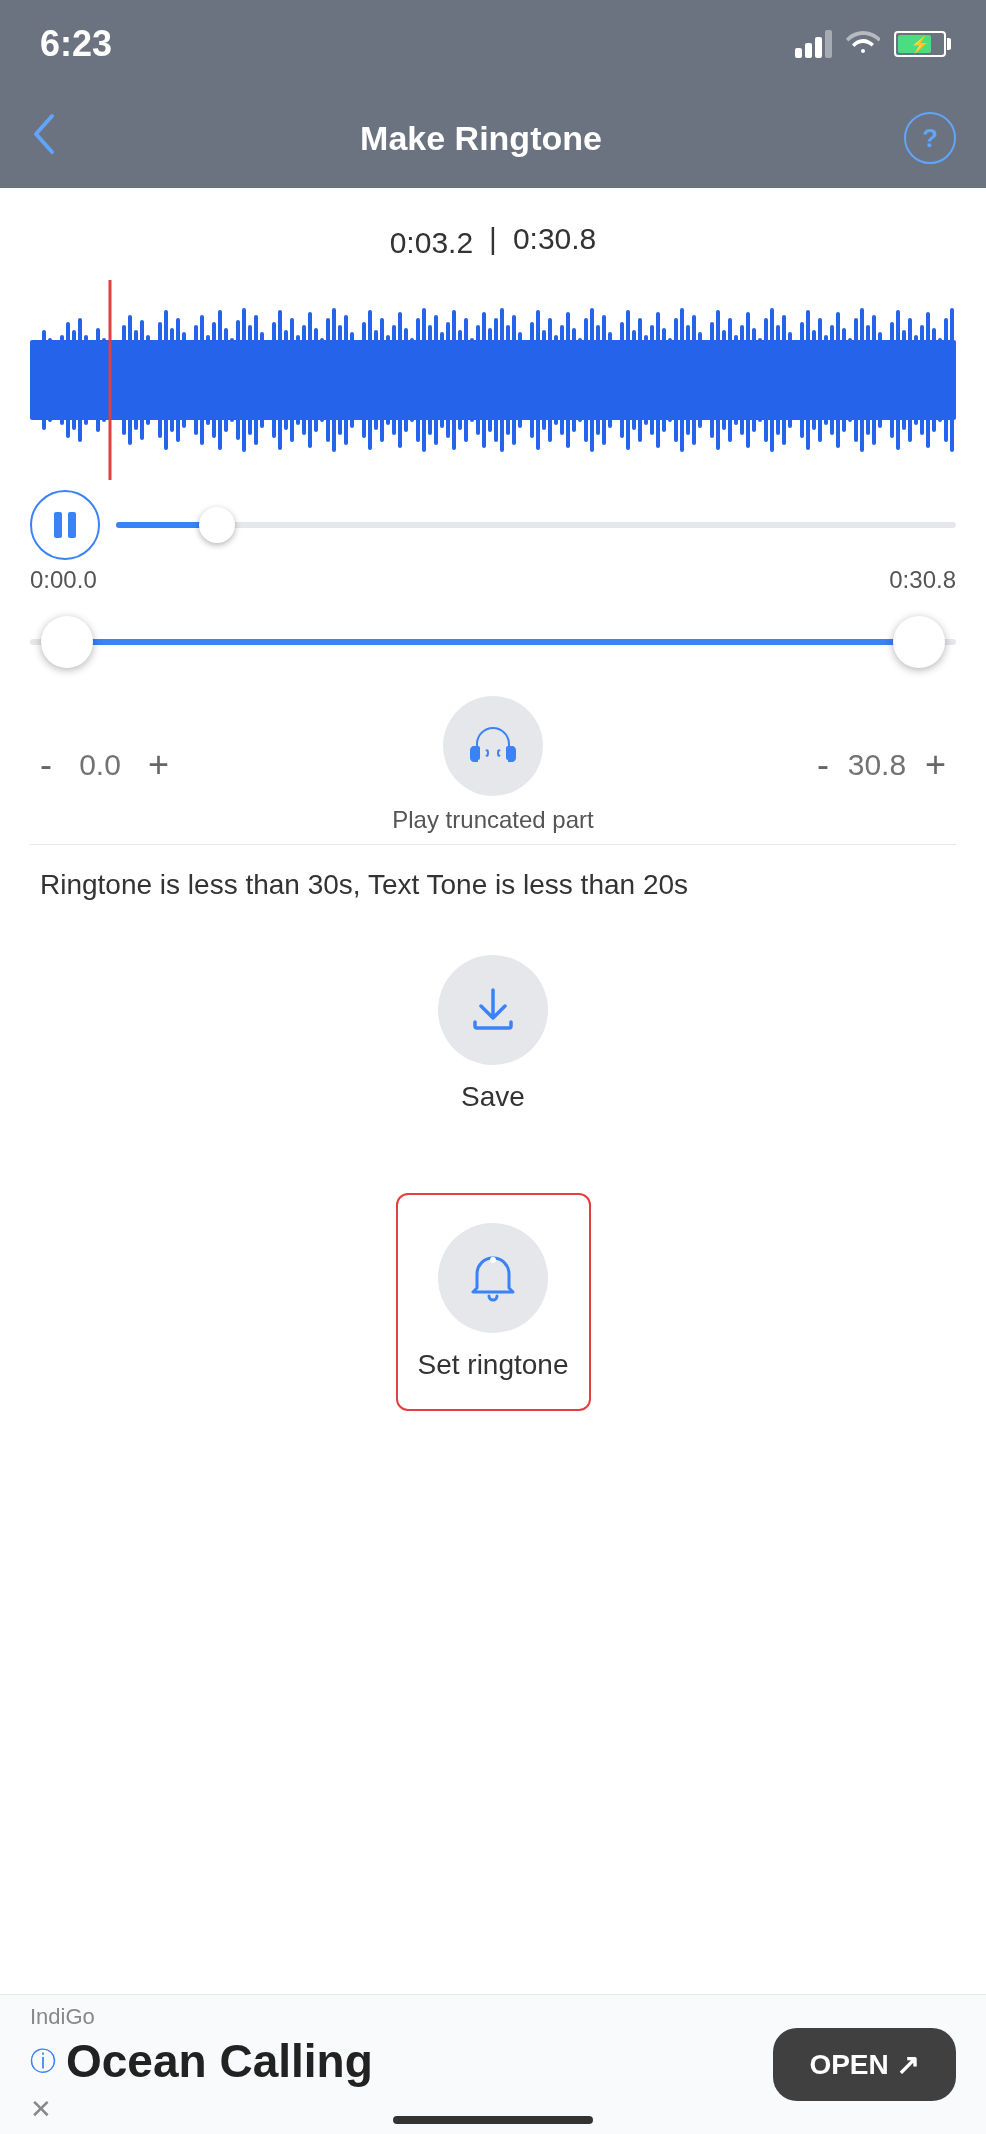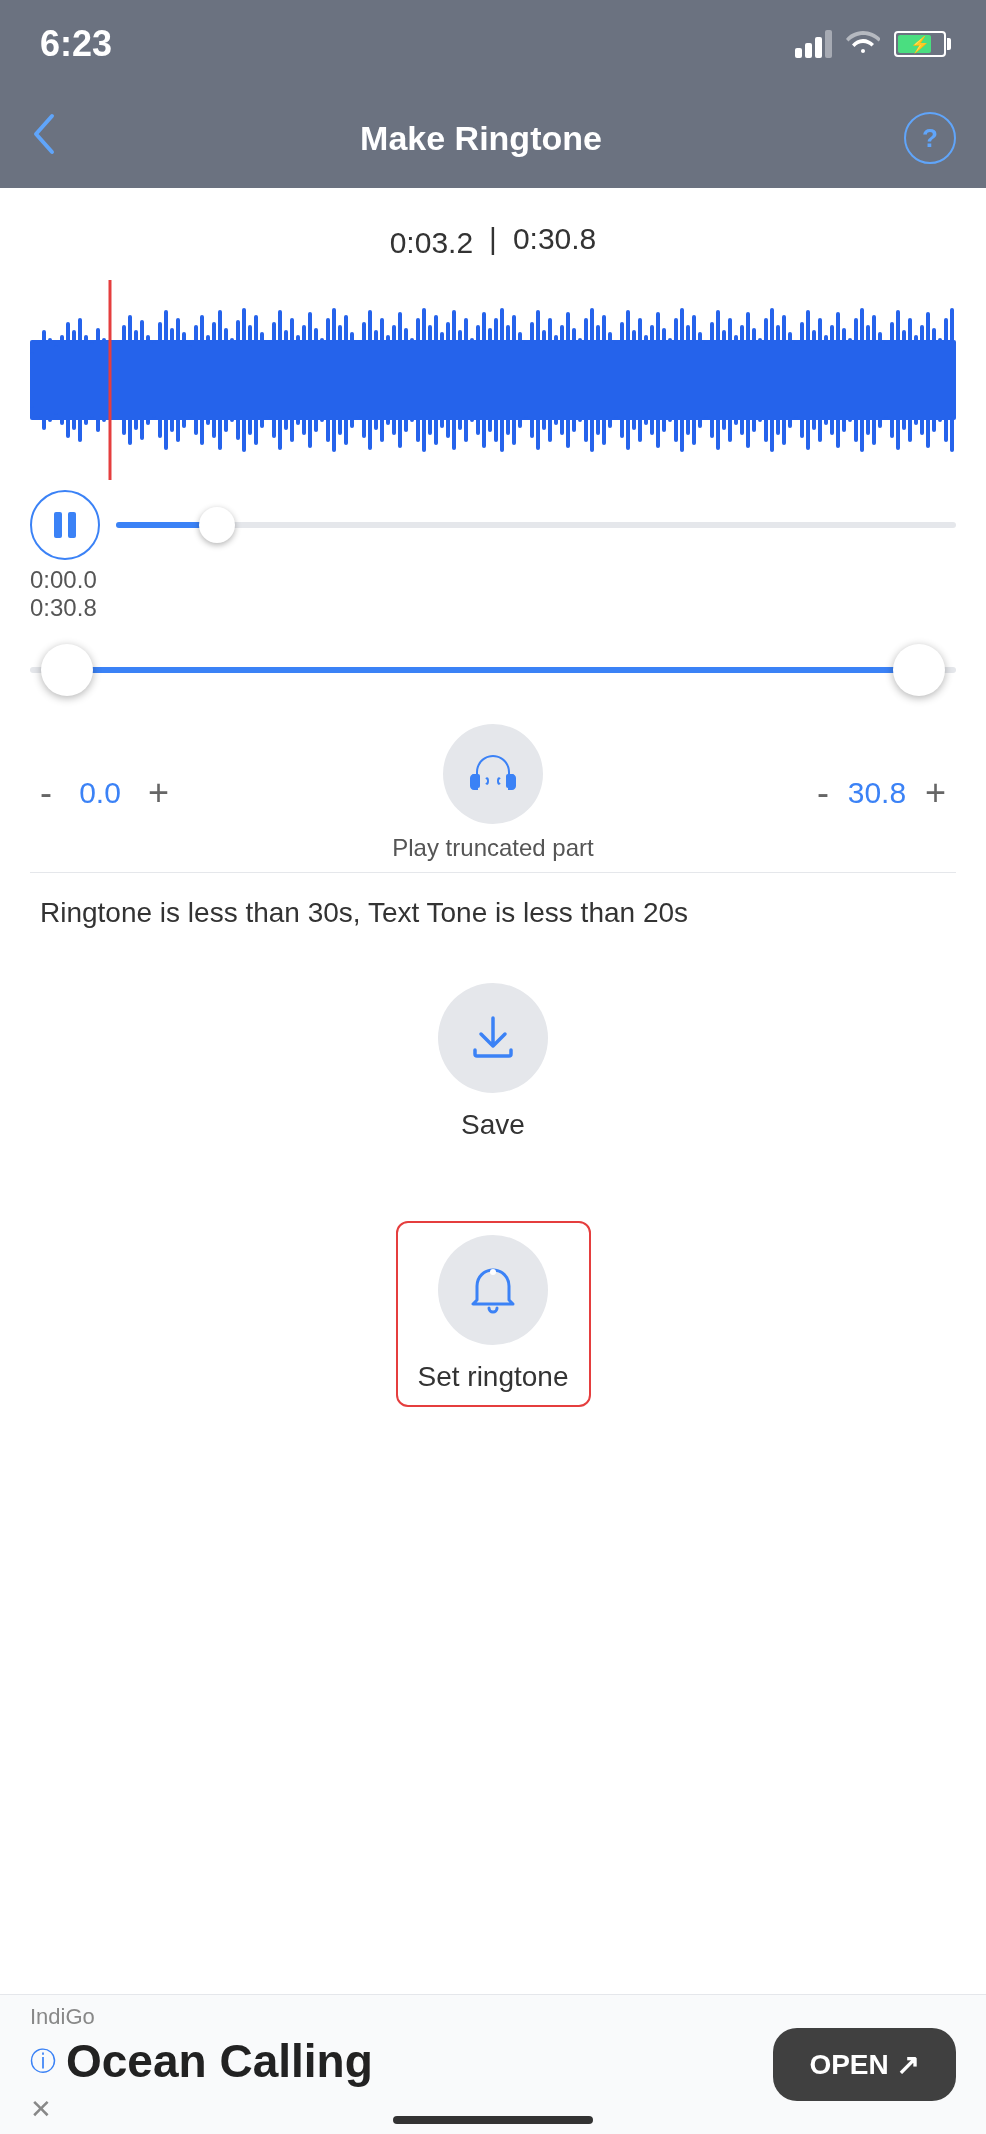--- a/index.html
+++ b/index.html
@@ -222,21 +222,20 @@
       border-radius: 50%;
       background: white;
       box-shadow: 0 2px 6px rgba(0,0,0,0.3);
     }
 
     
     .time-labels {
       display: flex;
       justify-content: space-between;
       margin-bottom: 18px;
-      flex-direction: column;
     }
     .time-label {
       font-size: 24px;
       color: #555;
     }
 
     
     .range-slider-container {
       position: relative;
       height: 60px;
@@ -301,21 +300,21 @@
     .ctrl-btn {
       background: none;
       border: none;
       font-size: 36px;
       color: #666;
       cursor: pointer;
       font-weight: 300;
     }
     .ctrl-value {
       font-size: 30px;
-      color: #3b82f6;
+      color: #737373;
       min-width: 60px;
       text-align: center;
     }
     .center-control {
       display: flex;
       flex-direction: column;
       align-items: center;
       gap: 10px;
     }
     .headphones-btn {
@@ -368,21 +367,21 @@
       height: 110px;
       border-radius: 50%;
       background: #e5e7eb;
       display: flex;
       align-items: center;
       justify-content: center;
     }
     .set-ringtone-box {
       border: 2.5px solid #e53e3e;
       border-radius: 12px;
-      padding: 12px 20px;
+      padding: 28px 20px;
       display: flex;
       flex-direction: column;
       align-items: center;
       gap: 16px;
     }
     .action-label {
       font-size: 28px;
       color: #333;
     }
 

